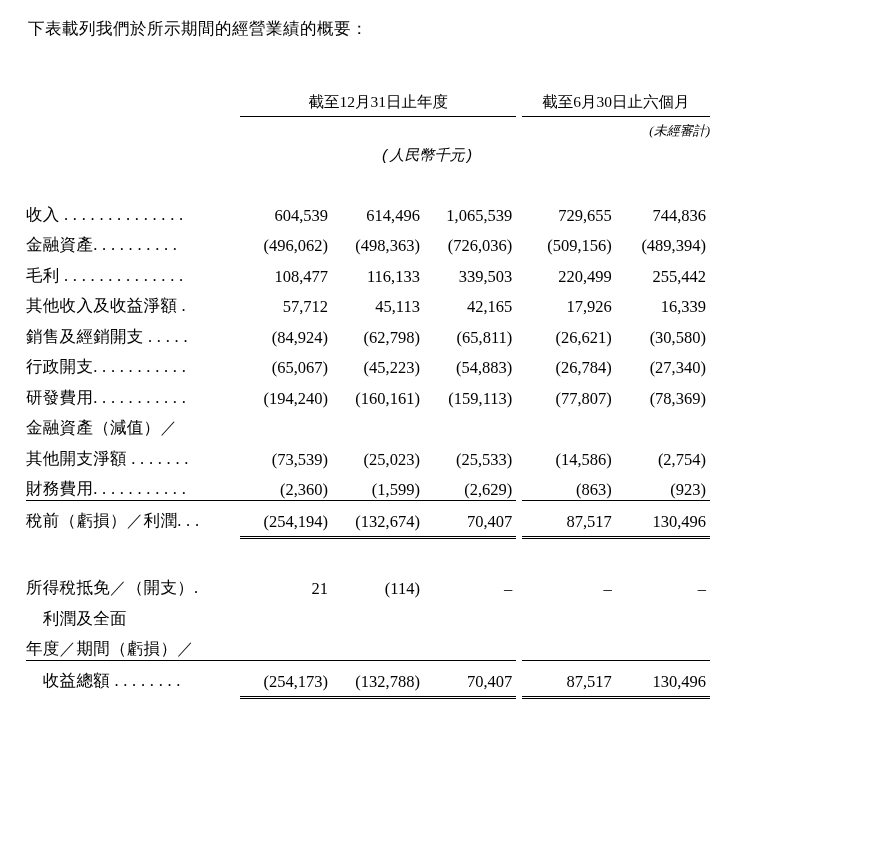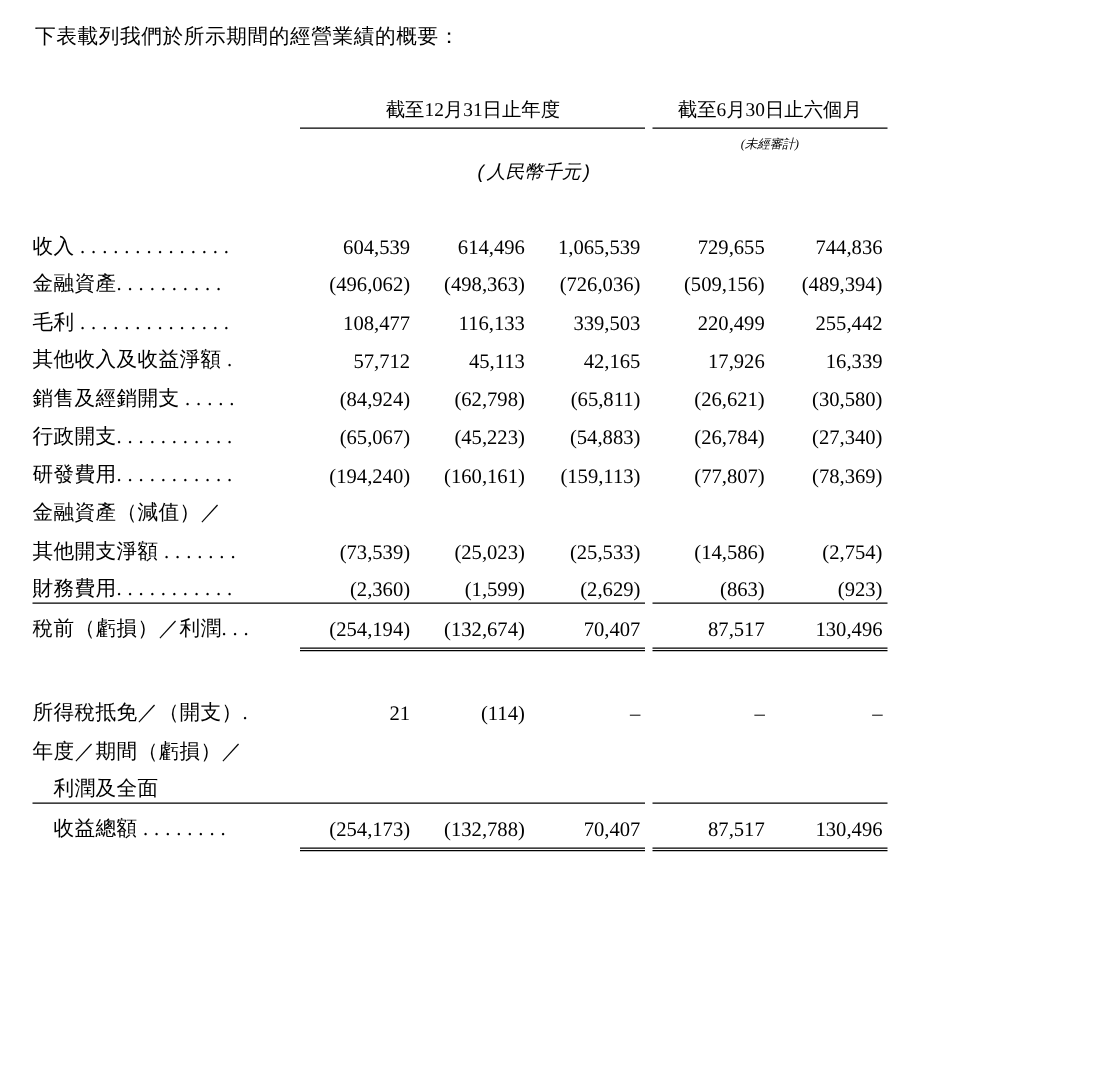--- a/index.html
+++ b/index.html
@@ -26,21 +26,21 @@
     left: 28px;
     top: 18px;
     font-size: 16.5px;
     letter-spacing: 0.5px;
     white-space: nowrap;
   }
 
   table.fin {
     position: absolute;
     left: 26px;
-    top: 78px;
+    top: 92px;
     border-collapse: collapse;
     font-size: 16px;
   }
   table.fin td, table.fin th {
     padding: 0;
     vertical-align: bottom;
     font-weight: normal;
   }
 
   
@@ -77,23 +77,23 @@
     font-weight: bold;
     font-size: 15.5px;
     padding-top: 5px !important;
     padding-bottom: 4px !important;
     white-space: nowrap;
   }
   .rule-under-year {
     border-bottom: 1.2px solid #000;
   }
   .unaudited {
-    text-align: center;
+    text-align: right;
     font-style: italic;
-    font-size: 10px;
+    font-size: 13px;
     padding-top: 5px !important;
     white-space: nowrap;
   }
   .currency {
     text-align: center;
     font-style: italic;
     font-size: 15px;
     padding-top: 6px !important;
     white-space: nowrap;
     font-family: Liberation Mono, monospace;
@@ -285,31 +285,31 @@
         <td class="lbl">所得稅抵免／（開支）.</td>
         <td class="num">21</td>
         <td class="num">(114)</td>
         <td class="num">–</td>
         <td></td>
         <td class="num">–</td>
         <td class="num">–</td>
       </tr>
 
       <tr class="row bold">
+        <td class="lbl bold">　利潤及全面</td>
+        <td class="num bold"></td>
+        <td class="num bold"></td>
+        <td class="num bold"></td>
+        <td></td>
+        <td class="num bold"></td>
+        <td class="num bold"></td>
+      </tr>
+
+      <tr class="row bold">
         <td class="lbl bold">年度／期間（虧損）／</td>
-        <td class="num bold"></td>
-        <td class="num bold"></td>
-        <td class="num bold"></td>
-        <td></td>
-        <td class="num bold"></td>
-        <td class="num bold"></td>
-      </tr>
-
-      <tr class="row bold">
-        <td class="lbl bold">　利潤及全面</td>
         <td class="num bold"></td>
         <td class="num bold"></td>
         <td class="num bold"></td>
         <td></td>
         <td class="num bold"></td>
         <td class="num bold"></td>
       </tr>
 
       <tr class="row bold single-top">
         <td class="lbl bold">　收益總額 . . . . . . . .</td>

